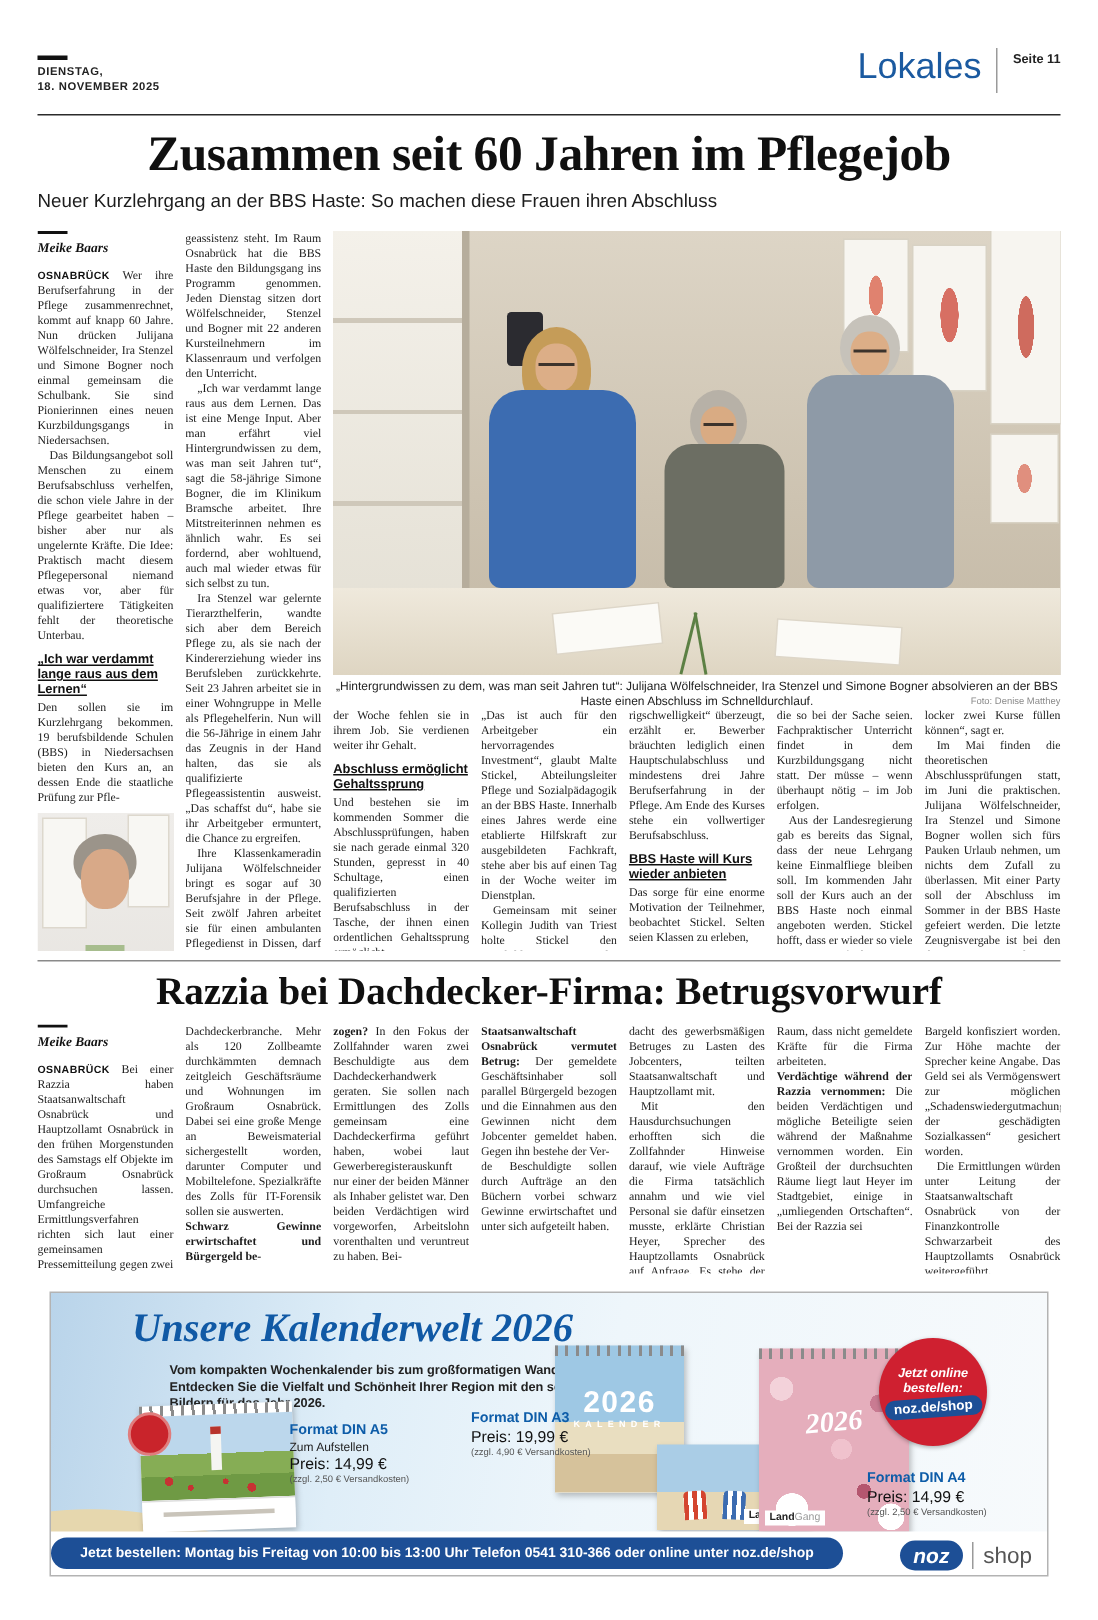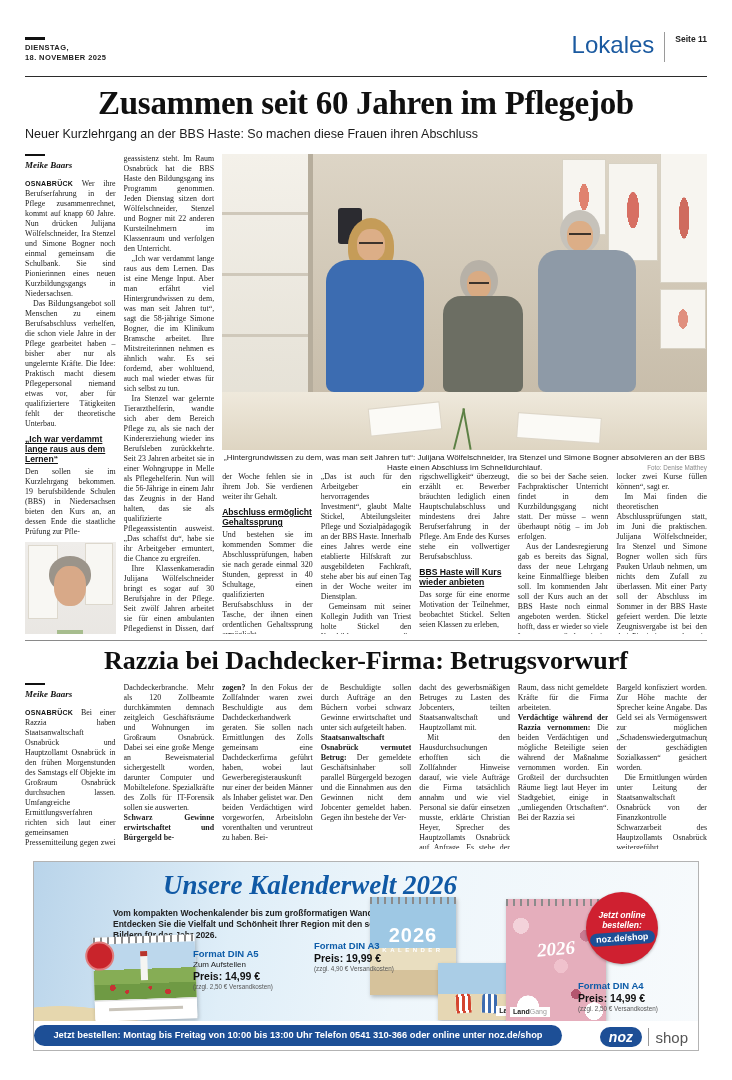--- a/index.html
+++ b/index.html
@@ -90,27 +90,27 @@
 
   .divider{border:0;border-top:1px solid #8a8a8a;margin:6px 0;}
 
   
   .a2grid{display:grid;grid-template-columns:repeat(7,1fr);column-gap:8px;height:166px;margin-top:8px;}
 
   
   .ad{position:relative;height:188px;border:1px solid #b3b3b3;margin:12px 8px 0 8px;overflow:hidden;
       background:radial-gradient(ellipse 160px 60px at 4% 96%,#e6d7ae 0 60%,transparent 61%),
                  linear-gradient(100deg,#b9d4ea 0%,#dfeef8 30%,#eef6fb 55%,#f7fafc 100%);}
-  .ad-title{position:absolute;left:73px;top:8px;width:350px;text-align:right;
+  .ad-title{position:absolute;left:54px;top:8px;width:350px;text-align:left;
             font:italic bold 27px/30px "Liberation Serif",serif;color:#1059a5;}
   .ad-desc{position:absolute;left:79px;top:46px;width:302px;font:bold 8.5px/11px "Liberation Sans",sans-serif;color:#222;}
   .pb{position:absolute;font-family:"Liberation Sans",sans-serif;z-index:5;}
   .pb .fmt{font-weight:bold;font-size:9.5px;line-height:11px;color:#0d5ca8;}
   .pb .note{font-size:8px;line-height:9px;color:#222;margin-top:1px;}
-  .pb .price{font-weight:bold;font-size:10.5px;line-height:12px;color:#111;margin-top:1px;}
+  .pb .price{font-weight:normal;font-size:10.5px;line-height:12px;color:#111;margin-top:1px;}
   .pb .ship{font-size:6.3px;line-height:7px;color:#555;margin-top:1px;}
   .pb-a5{left:159px;top:86px;} .pb-a3{left:280px;top:78px;} .pb-a4{left:544px;top:118px;}
 
   .spiral{height:7px;background:repeating-linear-gradient(90deg,#8b8b8b 0 2px,transparent 2px 7px);}
   .cal-desk{position:absolute;left:60px;top:74px;width:102px;height:84px;transform:rotate(-2deg);
             box-shadow:1px 2px 4px rgba(0,0,0,.25);background:#fff;z-index:2;}
   .cal-desk-img{height:56px;background:
       radial-gradient(circle 3px at 18% 78%,#c63333 98%,transparent),
       radial-gradient(circle 2px at 32% 86%,#c63333 98%,transparent),
       radial-gradient(circle 2px at 55% 80%,#c63333 98%,transparent),
@@ -276,22 +276,22 @@
         <p><span class="dateline">OSNABRÜCK</span> <span>Bei einer Razzia haben Staatsanwaltschaft Osnabrück und Hauptzollamt Osnabrück in den frühen Morgenstunden des Samstags elf Objekte im Großraum Osnabrück durchsuchen lassen. Umfangreiche Ermittlungsverfahren richten sich laut einer gemeinsamen Pressemitteilung gegen zwei Verantwortliche einer Firma aus der</span></p>
       </div>
       <div class="col">
         <p>Dachdeckerbranche. Mehr als 120 Zollbeamte durchkämmten demnach zeitgleich Geschäftsräume und Wohnungen im Großraum Osnabrück. Dabei sei eine große Menge an Beweismaterial sichergestellt worden, darunter Computer und Mobiltelefone. Spezialkräfte des Zolls für IT-Forensik sollen sie auswerten.</p>
         <p><span class="lead">Schwarz Gewinne erwirtschaftet und Bürgergeld be-</span></p>
       </div>
       <div class="col">
         <p><span class="lead">zogen?</span> <span>In den Fokus der Zollfahnder waren zwei Beschuldigte aus dem Dachdeckerhandwerk geraten. Sie sollen nach Ermittlungen des Zolls gemeinsam eine Dachdeckerfirma geführt haben, wobei laut Gewerberegisterauskunft nur einer der beiden Männer als Inhaber gelistet war. Den beiden Verdächtigen wird vorgeworfen, Arbeitslohn vorenthalten und veruntreut zu haben. Bei-</span></p>
       </div>
       <div class="col">
+        <p><span class="lead">Staatsanwaltschaft Osnabrück vermutet Betrug:</span> <span>Der gemeldete Geschäftsinhaber soll parallel Bürgergeld bezogen und die Einnahmen aus den Gewinnen nicht dem Jobcenter gemeldet haben. Gegen ihn bestehe der Ver-</span></p>
         <p>de Beschuldigte sollen durch Aufträge an den Büchern vorbei schwarz Gewinne erwirtschaftet und unter sich aufgeteilt haben.</p>
-        <p><span class="lead">Staatsanwaltschaft Osnabrück vermutet Betrug:</span> <span>Der gemeldete Geschäftsinhaber soll parallel Bürgergeld bezogen und die Einnahmen aus den Gewinnen nicht dem Jobcenter gemeldet haben. Gegen ihn bestehe der Ver-</span></p>
       </div>
       <div class="col">
         <p>dacht des gewerbsmäßigen Betruges zu Lasten des Jobcenters, teilten Staatsanwaltschaft und Hauptzollamt mit.</p>
         <p class="ind">Mit den Hausdurchsuchungen erhofften sich die Zollfahnder Hinweise darauf, wie viele Aufträge die Firma tatsächlich annahm und wie viel Personal sie dafür einsetzen musste, erklärte Christian Heyer, Sprecher des Hauptzollamts Osnabrück auf Anfrage. Es stehe der Vorwurf im</p>
       </div>
       <div class="col">
         <p>Raum, dass nicht gemeldete Kräfte für die Firma arbeiteten.</p>
         <p><span class="lead">Verdächtige während der Razzia vernommen:</span> <span>Die beiden Verdächtigen und mögliche Beteiligte seien während der Maßnahme vernommen worden. Ein Großteil der durchsuchten Räume liegt laut Heyer im Stadtgebiet, einige in „umliegenden Ortschaften“. Bei der Razzia sei</span></p>
       </div>
       <div class="col">

